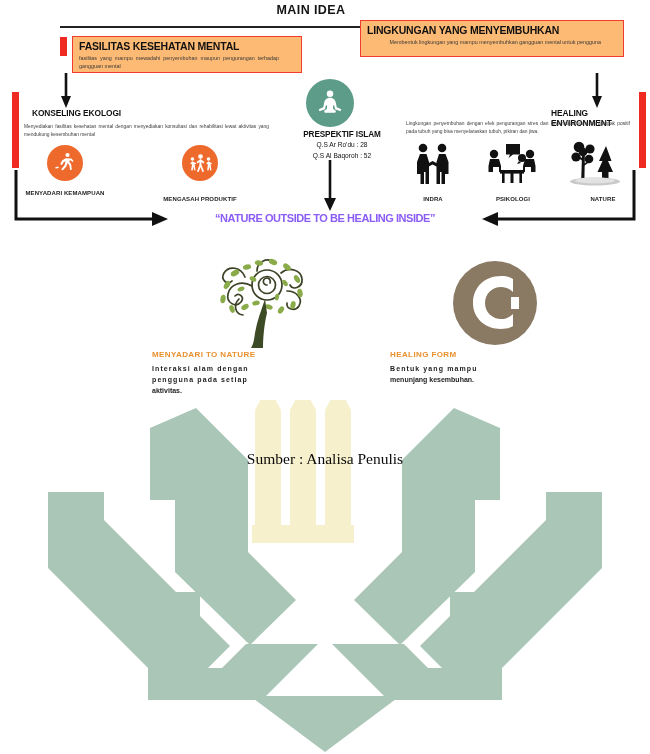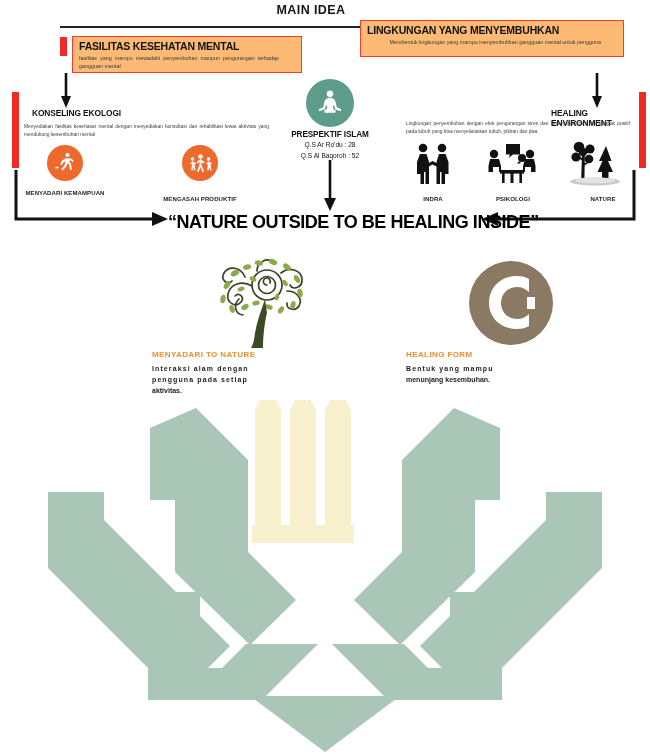--- a/index.html
+++ b/index.html
@@ -45,21 +45,21 @@
 
   .icon-label{position:absolute;font-size:6px;font-weight:bold;letter-spacing:.1px;color:#1d1d1d;text-align:center;}
   .blk-icon{position:absolute;}
 
   .persp{position:absolute;text-align:center;width:140px;}
   .persp .t{font-size:8.2px;font-weight:bold;color:#111;letter-spacing:-.1px;}
   .persp .s{font-size:6.6px;color:#111;line-height:1.45;margin-top:1px;}
 
   .tagline{
     position:absolute;left:168px;top:212px;width:314px;text-align:center;
-    font-size:18px;font-weight:bold;color:#000000;letter-spacing:-.45px;white-space:nowrap;
+    font-size:11px;font-weight:bold;color:#8b5cf6;letter-spacing:-.45px;white-space:nowrap;
   }
 
   
   .concepts{position:absolute;left:0;top:255px;width:650px;height:160px;z-index:2;}
   .concept{position:absolute;width:210px;}
   .concept .art{height:95px;display:flex;align-items:center;justify-content:center;}
   .concept h4{margin:0;font-size:8px;font-weight:bold;color:#e8912f;letter-spacing:.4px;}
   .concept p{margin:5px 0 0 0;font-size:7px;line-height:1.55;color:#1d1d1d;font-weight:bold;}
   .concept p .sp{letter-spacing:1.1px;}
 
@@ -158,21 +158,21 @@
       </svg>
     </div>
     <div class="icon-label" style="left:145px;top:196px;width:110px;">MENGASAH PRODUKTIF</div>
 
     <div class="circ green" style="left:306px;top:79px;width:48px;height:48px;">
       <svg width="30" height="30" viewBox="0 0 24 24" fill="#fff" aria-hidden="true">
         <circle cx="12" cy="4.6" r="2.6"></circle>
         <path d="M12 7.8 C9.2 7.8 7.6 9.6 7.2 12.4 L6.6 15.4 L3 17 L3.6 18.6 L8 17 L8.6 14 L9.6 14 L9.6 16.6 L7.2 18.4 L7.8 19.8 L12 19.8 L16.2 19.8 L16.8 18.4 L14.4 16.6 L14.4 14 L15.4 14 L16 17 L20.4 18.6 L21 17 L17.4 15.4 L16.8 12.4 C16.4 9.6 14.8 7.8 12 7.8 Z"></path>
       </svg>
     </div>
-    <div class="persp" style="left:260px;top:130px;">
+    <div class="persp" style="left:272px;top:130px;">
       <div class="t">PRESPEKTIF ISLAM</div>
       <div class="s">Q.S Ar Ro'du : 28</div>
       <div class="s">Q.S Al Baqoroh : 52</div>
     </div>
 
     <div class="sect-title" style="left:542px;top:108px;padding-left:9px;">HEALING ENVIRONMENT</div>
     <div class="sect-body" style="left:406px;top:120px;width:224px;">Lingkungan penyembuhan dengan efek pengurangan stres dan kecemasan yang berdampak positif pada tubuh yang bisa menyelaraskan tubuh, pikiran dan jiwa.</div>
 
     <div class="blk-icon" style="left:412px;top:142px;">
       <svg width="42" height="44" viewBox="0 0 42 44" fill="#111" aria-hidden="true">
@@ -263,32 +263,33 @@
         </svg>
       </div>
       <h4>MENYADARI TO NATURE</h4>
       <p>
         <span class="sp">Interaksi alam dengan</span><br>
         <span class="sp">pengguna pada setiap</span><br>
         <span>aktivitas.</span>
       </p>
     </div>
 
-    <div class="concept" style="left:390px;top:0;margin-left:16px;">
+    <div class="concept" style="left:390px;top:0;">
       <div class="art">
         <svg width="88" height="88" viewBox="0 0 88 88" aria-hidden="true">
           <circle cx="44" cy="44" r="42" fill="#8a7a63"></circle>
           <path d="M50 17 C34 17 22 28 22 44 C22 59 34 70 50 70 C55 70 59 69 62 67 L62 55 C59 58 55 60 50 60 C42 60 34 54 34 44 C34 34 42 28 50 28 C55 28 59 30 62 33 L62 20 C59 18 55 17 50 17 Z" fill="#ffffff"></path>
           <path d="M60 38 L68 38 L68 50 L60 50 Z" fill="#ffffff"></path>
         </svg>
       </div>
       <h4>HEALING  FORM</h4>
       <p>
         <span class="sp">Bentuk yang mampu</span><br>
         <span>menunjang kesembuhan.</span>
       </p>
     </div>
   </div>
 
   <div class="caption">
+    <div>Sumber : Analisa Penulis</div>
   </div>
 
 </div>
 
 </body></html>

